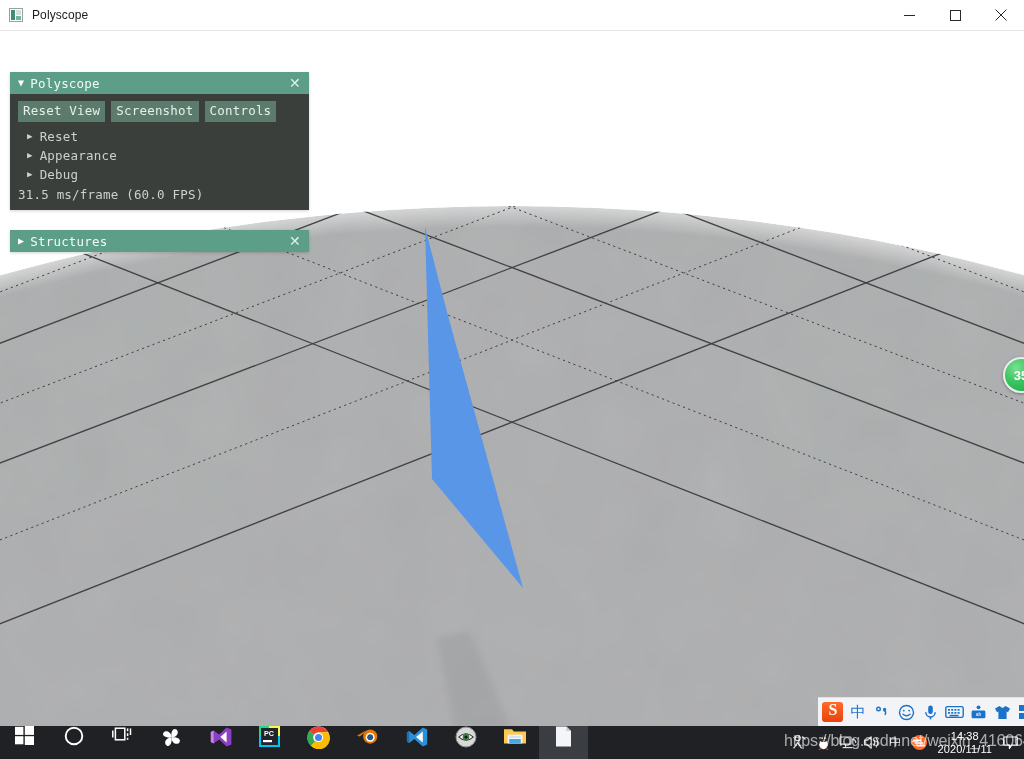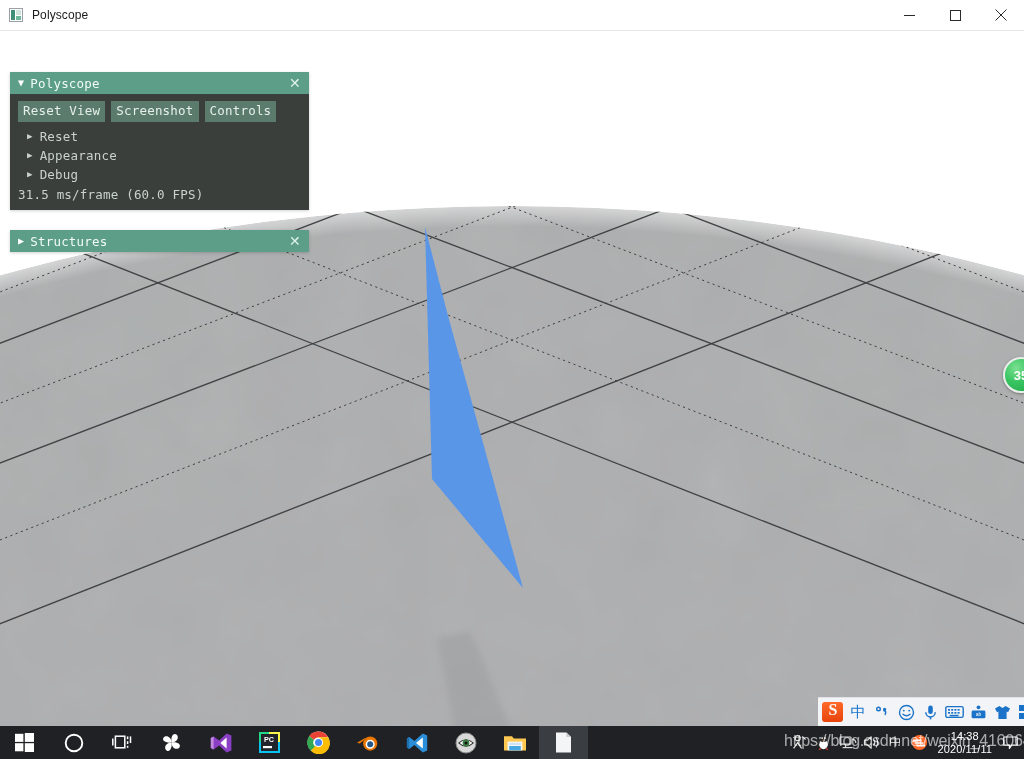--- a/index.html
+++ b/index.html
@@ -111,21 +111,21 @@
   .ime-zh { width:24px; font-size:15px; font-family:"DejaVu Sans", sans-serif; }
   .ime-ico { width:24px; }
   .ime-ico svg { display:block; }
 
   
   .taskbar {
     position:absolute; left:0; top:726px; width:1024px; height:33px;
     background:#1f2124; display:flex; align-items:center;
   }
   .tb-slot {
-    width:49px; height:33px; display:flex; align-items:center; justify-content:center;
+    width:49px; height:33px; display:flex; align-items:flex-start; justify-content:center;
     position:relative; cursor:pointer;
   }
   .tb-slot.active { background:#3a3d41; }
   .tb-slot svg { display:block; }
   .tray {
     margin-left:auto; height:33px; display:flex; align-items:center; padding-right:4px;
   }
   .tray-ico {
     width:24px; height:33px; display:flex; align-items:center; justify-content:center;
     color:#e6e6e6; cursor:pointer;

